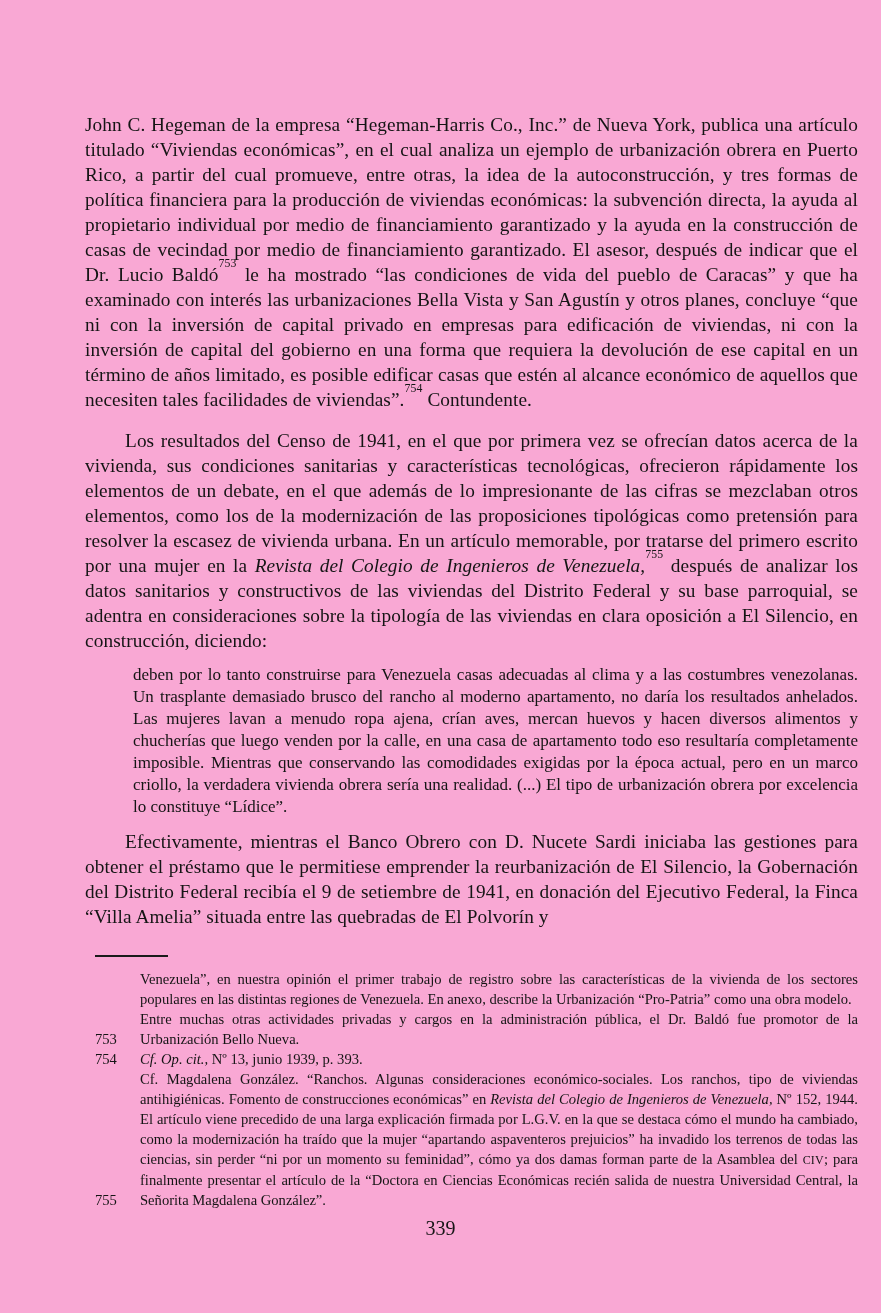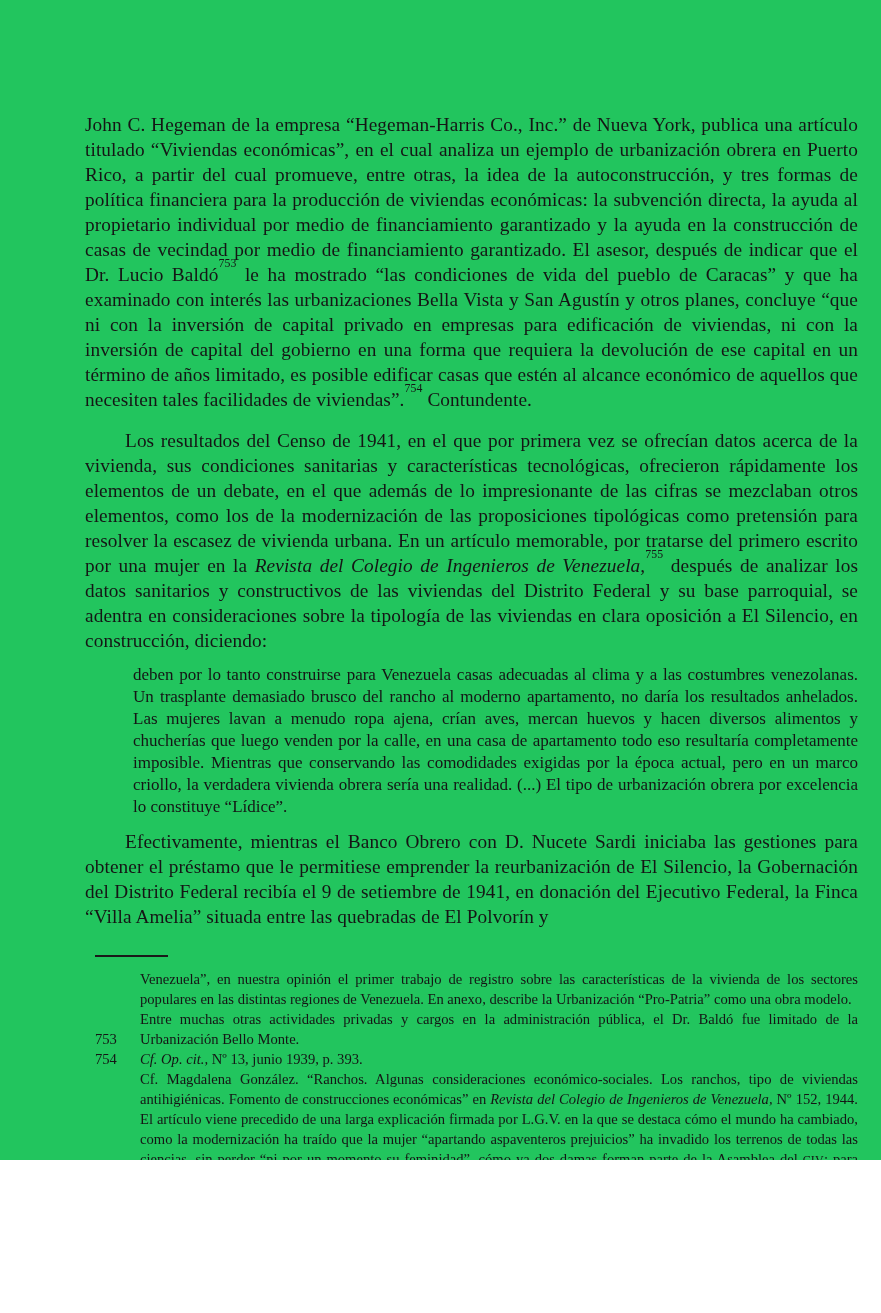--- a/index.html
+++ b/index.html
@@ -3,23 +3,23 @@
 <meta charset="utf-8">
 <style>
   html, body {
     margin: 0;
     padding: 0;
     background: #ffffff;
   }
   .page {
     position: relative;
     width: 881px;
-    height: 1160px;
+    height: 1313px;
     box-sizing: border-box;
-    background: #22c55e;
+    background: #f9a8d4;
     color: #151515;
     font-family: "Liberation Serif", "DejaVu Serif", serif;
     padding: 112px 23px 0 85px;
     overflow: hidden;
   }
   .body-text p {
     margin: 0;
     font-size: 19.3px;
     line-height: 25px;
     text-align: justify;
@@ -102,29 +102,30 @@
 
     <div class="fn-rule"></div>
 
     <div class="fn-row">
       <span class="fn-num"></span>
       <span class="fn-text"><span>Venezuela”, en nuestra opinión el primer trabajo de registro sobre las características de la vivienda de los sectores populares en las distintas regiones de Venezuela. En anexo, describe la Urbanización “Pro-Patria” como una obra modelo.</span></span>
     </div>
 
     <div class="fn-row">
       <span class="fn-num">753</span>
-      <span class="fn-text"><span>Entre muchas otras actividades privadas y cargos en la administración pública, el Dr. Baldó fue limitado de la Urbanización Bello Monte.</span></span>
+      <span class="fn-text"><span>Entre muchas otras actividades privadas y cargos en la administración pública, el Dr. Baldó fue promotor de la Urbanización Bello Nueva.</span></span>
     </div>
 
     <div class="fn-row">
       <span class="fn-num">754</span>
       <span class="fn-text"><em class="it">Cf. Op. cit.,</em><span> Nº 13, junio 1939, p. 393.</span></span>
     </div>
 
     <div class="fn-row">
       <span class="fn-num">755</span>
       <span class="fn-text"><span>Cf. Magdalena González. “Ranchos. Algunas consideraciones económico-sociales. Los ranchos, tipo de viviendas antihigiénicas. Fomento de construcciones económicas” en </span><em class="it">Revista del Colegio de Ingenieros de Venezuela,</em><span> Nº 152, 1944. El artículo viene precedido de una larga explicación firmada por L.G.V. en la que se destaca cómo el mundo ha cambiado, como la modernización ha traído que la mujer “apartando aspaventeros prejuicios” ha invadido los terrenos de todas las ciencias, sin perder “ni por un momento su feminidad”, cómo ya dos damas forman parte de la Asamblea del </span><span class="sc">CIV</span><span>; para finalmente presentar el artículo de la “Doctora en Ciencias Económicas recién salida de nuestra Universidad Central, la Señorita Magdalena González”.</span></span>
     </div>
 
   </footer>
 
+  <div class="page-number">339</div>
 
 </div>
 
 </body></html>

